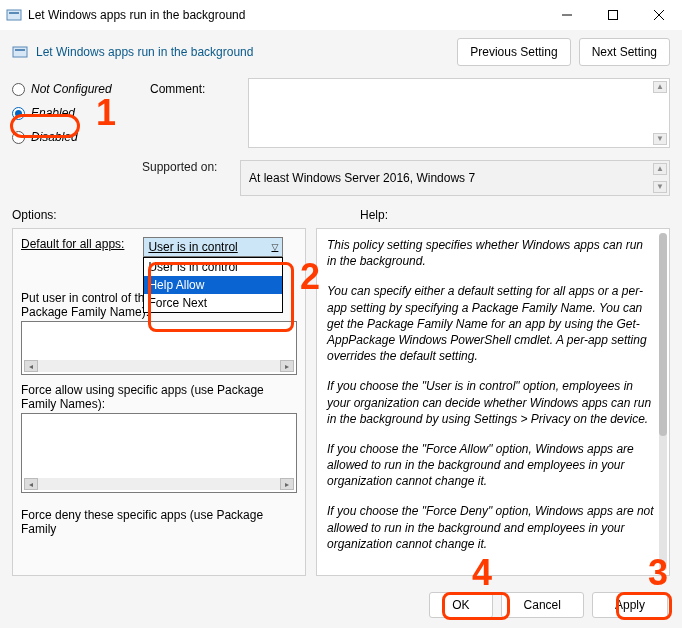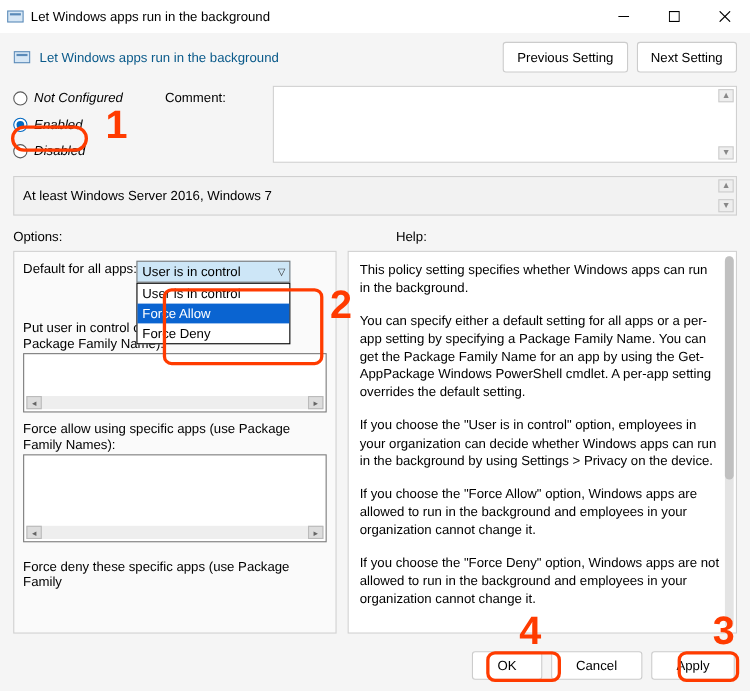--- a/index.html
+++ b/index.html
@@ -31,21 +31,21 @@
 
   .support-row { display:flex; padding:6px 12px 10px 12px; gap:8px; align-items:flex-start;}
   .support-row .lbl { width:220px; text-align:left; color:#1a1a1a;}
   .support-box { flex:1; height:36px; background:#f2f2f2; border:1px solid #d0d0d0; padding:6px 8px; position:relative; display:flex; align-items:center;}
 
   .split { display:flex; gap:10px; padding:0 12px; height:348px;}
   .pane-label { padding:2px 12px 6px 12px; display:flex;gap:48px;}
   .pane-label .left { width:300px;}
   .options { width:294px; border:1px solid #d0d0d0; background:#fafafa; padding:8px; overflow:hidden; position:relative;}
   .help { flex:1; border:1px solid #d0d0d0; background:#fff; padding:8px 14px 8px 10px; overflow:hidden; position:relative;}
-  .help p { margin:0 0 14px 0; line-height:1.35;}
+  .help p { margin:0 0 14px 0; line-height:1.35;font-style:italic;}
   .scroll { position:absolute; right:2px; top:4px; bottom:4px; width:8px; background:#e4e4e4; border-radius:4px;}
   .scroll .thumb { position:absolute; left:0; right:0; top:0; height:60%; background:#c0c0c0; border-radius:4px;}
 
   .opt-row { margin-bottom:6px;}
   .select-wrap { display:inline-block; position:relative; vertical-align:top;}
   .select-box { width:140px; height:20px; border:1px solid #7a7a7a; background:#cde6f7; display:flex; align-items:center; padding:0 4px; cursor:pointer;}
   .select-box .arrow { margin-left:auto; font-size:9px; color:#333;}
   .dropdown { position:absolute; top:20px; left:0; width:140px; border:1px solid #000; background:#fff; z-index:5;}
   .dropdown .it { padding:2px 4px; cursor:pointer;}
   .dropdown .it.sel { background:#0a64d1; color:#fff;}
@@ -126,49 +126,50 @@
     <div class="spin top">
         <div class="tri">▲</div>
       </div>
     <div class="spin bot">
         <div class="tri">▼</div>
       </div>
   </div>
 </div>
 
 <div class="support-row">
+  <div class="lbl" style="padding-left:130px;"><span>Supported on:</span></div>
   <div class="support-box">
     <span>At least Windows Server 2016, Windows 7</span>
     <div class="spin top" style="right:2px;">
         <div class="tri">▲</div>
       </div>
     <div class="spin bot" style="right:2px;">
         <div class="tri">▼</div>
       </div>
   </div>
 </div>
 
 <div class="pane-label">
   <div class="left"><span>Options:</span></div>
   <div><span>Help:</span></div>
 </div>
 
 <div class="split">
   <div class="options">
-    <div class="opt-row" style="display:flex; gap:0; align-items:flex-start;">
+    <div class="opt-row" style="display:flex; gap:19px; align-items:flex-start;text-decoration:underline;">
       <span>Default for all apps:</span>
       <span class="select-wrap">
         <div class="select-box">
           <span>User is in control</span>
           <span class="arrow">▽</span>
         </div>
         <div class="dropdown">
           <div class="it">User is in control</div>
-          <div class="it sel">Force Allow</div>
-          <div class="it">Force Deny</div>
+          <div class="it sel">Help Allow</div>
+          <div class="it">Force Next</div>
         </div>
       </span>
     </div>
     <div class="opt-row" style="margin-top:34px;">
       <div>Put user in control of these specific apps (use Package Family Name):</div>
       <div class="listbox">
         <div class="hscroll">
           <div class="ar">◂</div>
           <div class="ar">▸</div>
         </div>

